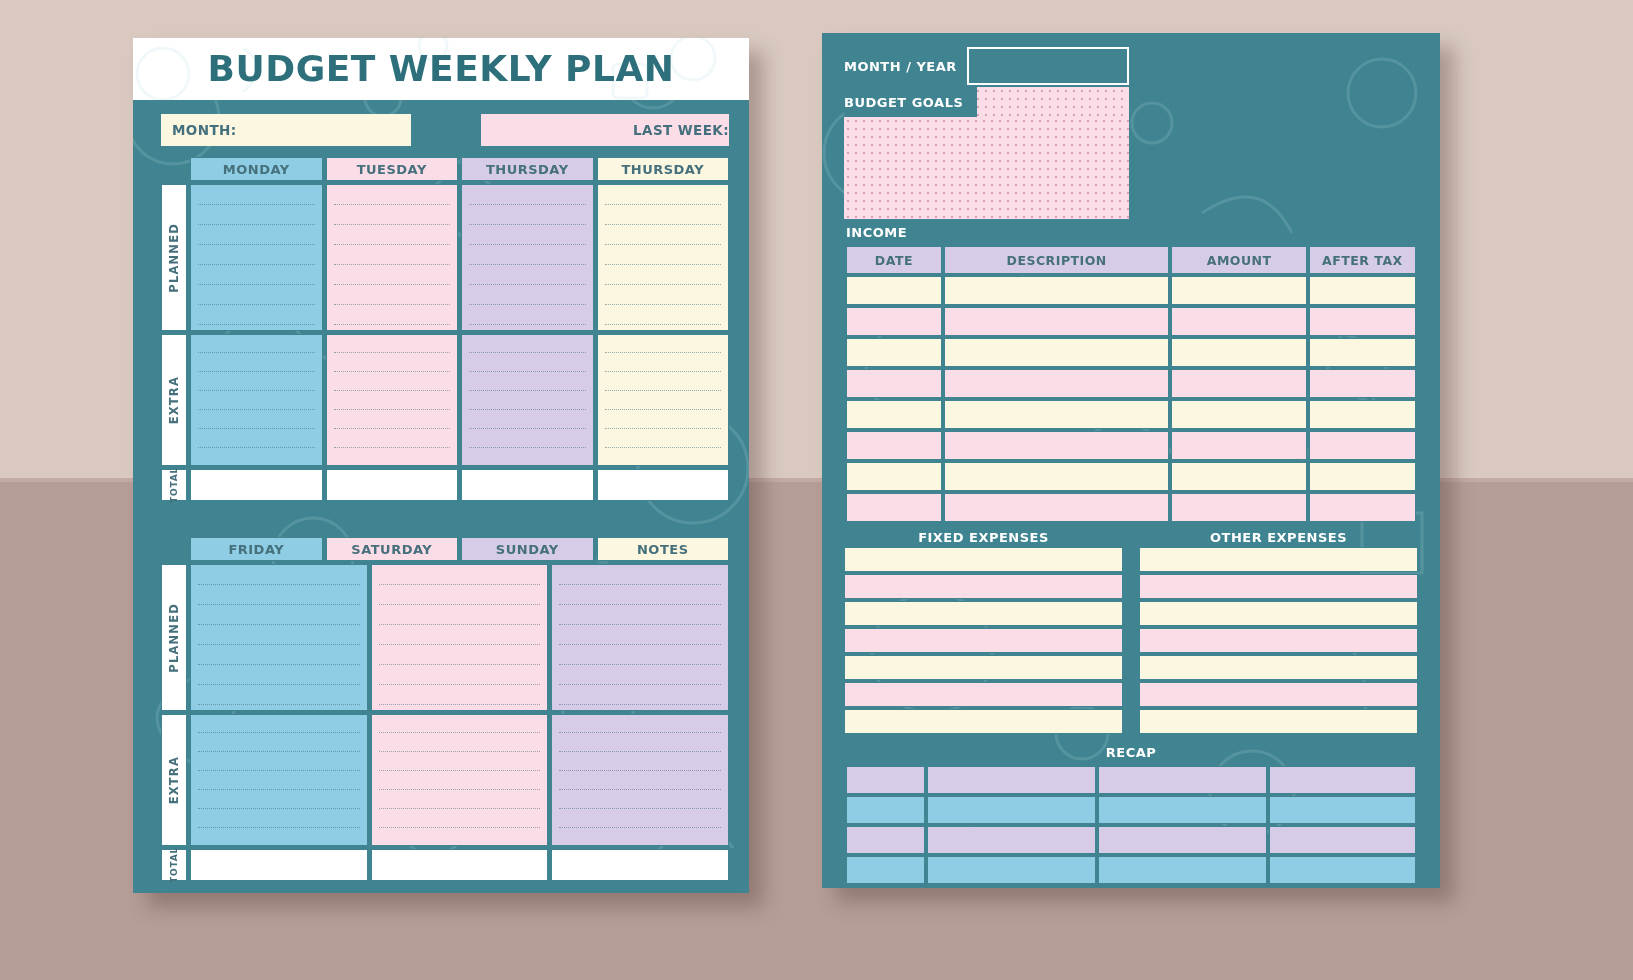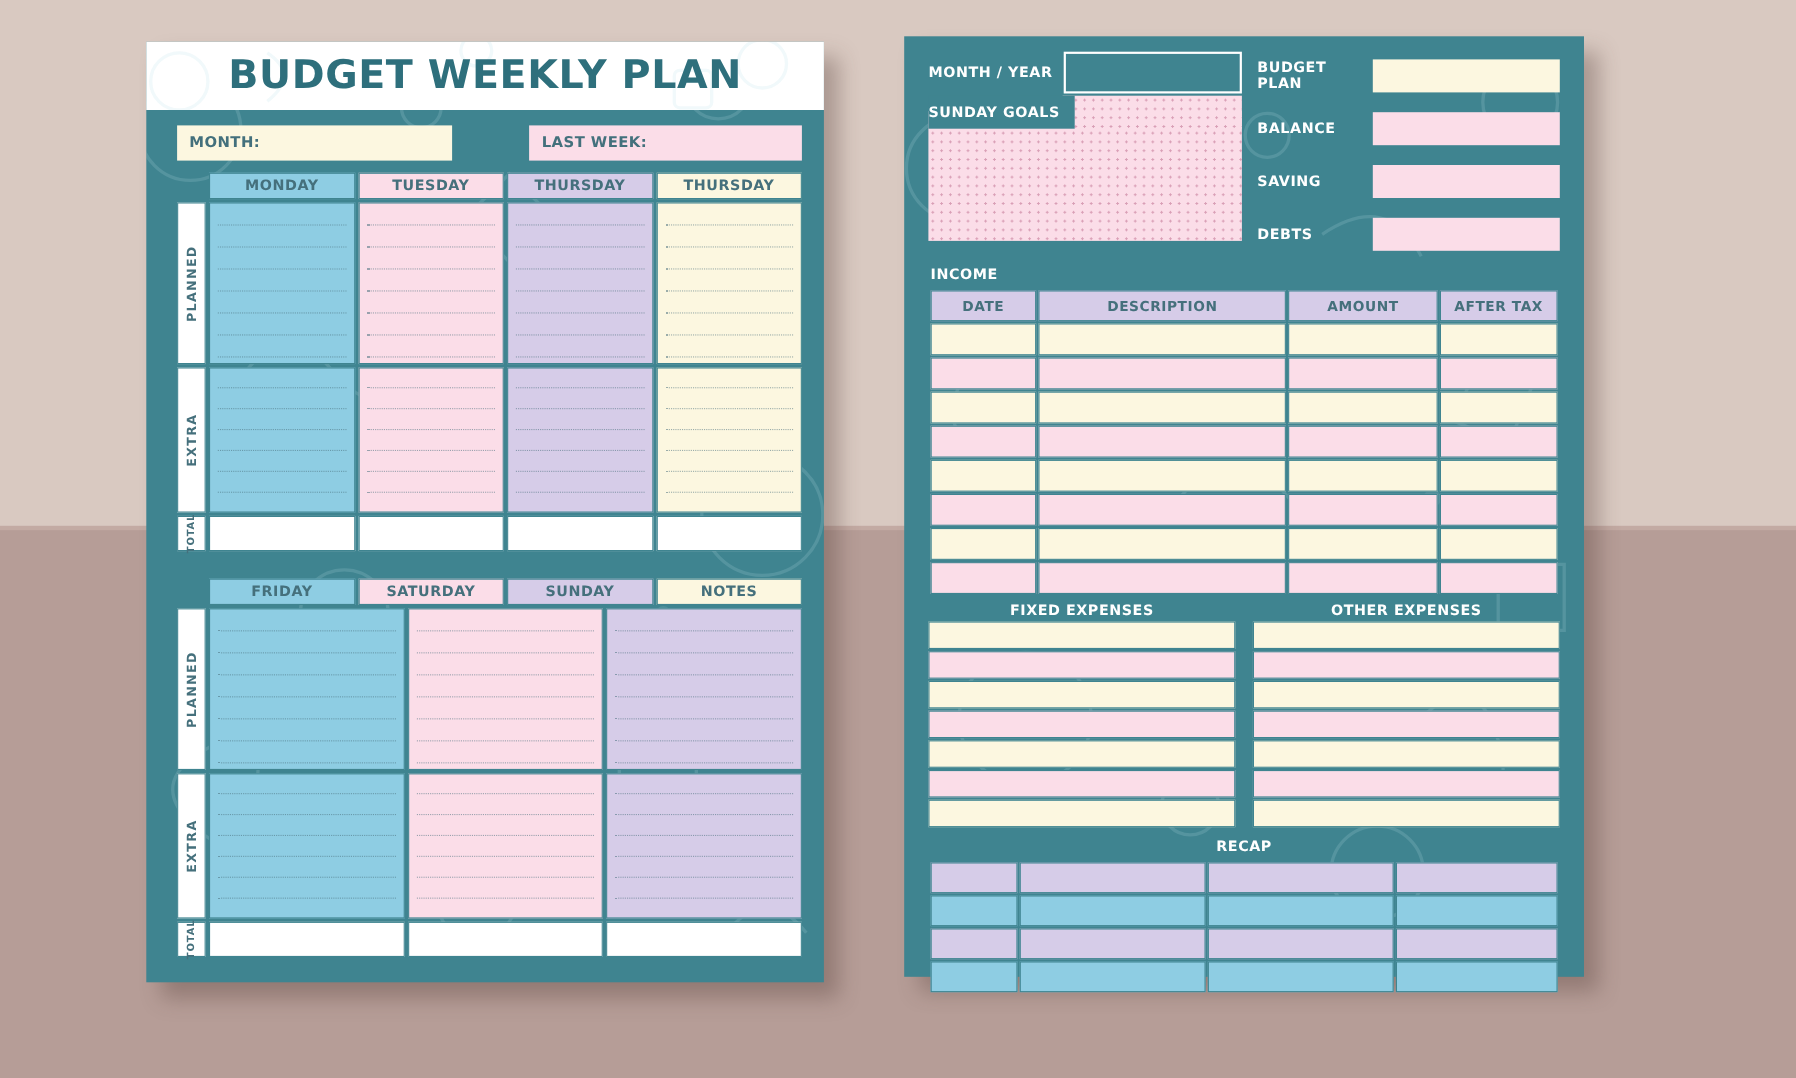--- a/index.html
+++ b/index.html
@@ -36,21 +36,21 @@
   .fieldbox{height:32px;display:flex;align-items:center;padding-left:11px;
             color:#43707c;font-size:13.5px;font-weight:bold;letter-spacing:.4px;
             font-family:"DejaVu Sans", sans-serif;}
   .cream{background:#fcf7e0;}
   .pink{background:#fbdde8;}
   .lav{background:#d6cce8;}
   .blue{background:#8ecde3;}
   .white{background:#ffffff;}
 
   .f-month{width:245px;}
-  .f-last{width:242px;margin-left:70px;}
+  .f-last{width:242px;margin-left:70px;justify-content:flex-end;}
 
   .grid{padding:11px 20px 0 28px;}
   .dayhead{display:flex;gap:3px;}
   .dayhead > div{height:24px;line-height:24px;text-align:center;color:#45707c;
      font-size:13px;font-weight:bold;letter-spacing:.5px;font-family:"DejaVu Sans", sans-serif;
      border:1.5px solid #3f8490;box-sizing:border-box;}
   .col-lab{width:26px;flex:0 0 26px;}
   .col-d{flex:1 1 0;}
 
   .rowband{display:flex;gap:3px;margin-top:3px;}
@@ -282,21 +282,21 @@
         <div class="vlabel">
           <span style="font-size:9px;letter-spacing:.8px;">TOTAL</span>
         </div>
         <div class="cell white"></div>
         <div class="cell white"></div>
         <div class="cell white"></div>
         <div class="cell white"></div>
       </div>
     </div>
 
-    <div class="grid" style="padding-top:25px;">
+    <div class="grid" style="padding-top:36px;">
       <div class="dayhead">
         <div class="col-lab" style="border:none;background:transparent;"></div>
         <div class="col-d blue">FRIDAY</div>
         <div class="col-d pink">SATURDAY</div>
         <div class="col-d lav">SUNDAY</div>
         <div class="col-d cream">NOTES</div>
       </div>
 
       <div style="display:flex;gap:3px;margin-top:3px;">
 
@@ -420,44 +420,26 @@
   <div class="body">
     <div class="mtop">
       <div class="mleft">
         <div class="my-row">
           <span class="mylabel">MONTH / YEAR</span>
           <div class="my-box"></div>
         </div>
         <div class="goals-wrap">
           <div class="goals-top"></div>
           <div class="goals-tab">
-            <span>SUNDAY GOALS</span>
+            <span>BUDGET GOALS</span>
           </div>
           <div class="goals-area"></div>
         </div>
       </div>
 
-      <div class="mright">
-        <div class="mr-row">
-          <span class="mr-lab">BUDGET PLAN</span>
-          <div class="mr-box cream"></div>
-        </div>
-        <div class="mr-row">
-          <span class="mr-lab">BALANCE</span>
-          <div class="mr-box pink"></div>
-        </div>
-        <div class="mr-row">
-          <span class="mr-lab">SAVING</span>
-          <div class="mr-box pink"></div>
-        </div>
-        <div class="mr-row">
-          <span class="mr-lab">DEBTS</span>
-          <div class="mr-box pink"></div>
-        </div>
-      </div>
     </div>
 
     <div class="sec-lab">INCOME</div>
 
     <table class="itable">
       <colgroup>
           <col style="width:17%">
           <col style="width:40%">
           <col style="width:24%">
           <col style="width:19%">

